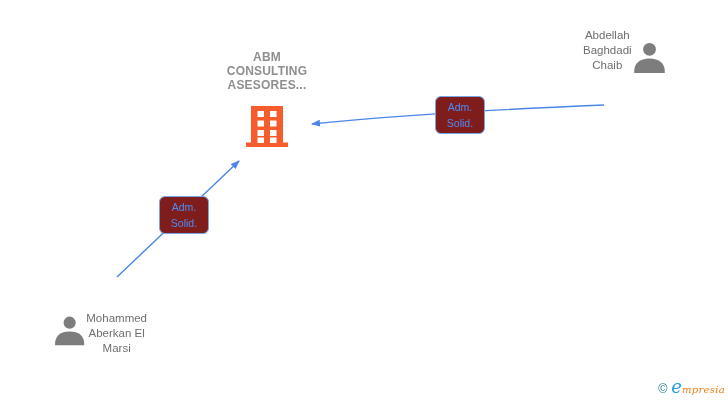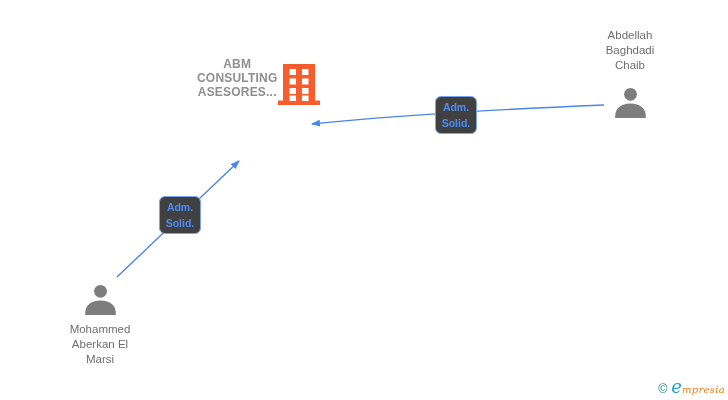--- a/index.html
+++ b/index.html
@@ -19,70 +19,70 @@
     pointer-events: none;
   }
   .pre { white-space: pre-line; }
 
   
   .company-node {
     position: absolute;
     left: 197px; top: 50px;
     width: 140px;
     display: flex;
+    flex-direction: column;
     align-items: center;
     cursor: pointer;
   }
   .company-name {
     font-size: 12px;
     font-weight: bold;
     line-height: 14px;
     color: #8f8f8f;
     text-align: center;
     letter-spacing: 0.2px;
   }
   .building-icon { width: 44px; height: 44px; margin-top: 12px; }
 
   
   .person-node {
     position: absolute;
     width: 94px;
     display: flex;
-    flex-direction: column;
+    flex-direction: row;
     align-items: center;
     cursor: pointer;
   }
   .person-node.abdellah { left: 583px; top: 28px; }
-  .person-node.mohammed { left: 53px;  top: 284px; }
+  .person-node.mohammed { left: 53px;  top: 304px; }
   .person-name {
     font-size: 11.5px;
     line-height: 15px;
     color: #6e6e6e;
     text-align: center;
   }
   .person-icon { width: 35px; height: 31px; }
   .person-node.abdellah .person-icon { margin-top: 14px; }
   .person-node.mohammed .person-name { margin-top: 7px; }
 
   
   .edge-label {
     position: absolute;
-    width: 42px;
+    width: 50px;
     height: 38px;
-    background: #404040;
+    background: #7f1d1d;
     border: 1.5px solid #79a7ec;
     border-radius: 6px;
     color: #4c8bf5;
     font-size: 10.5px;
     line-height: 16px;
     text-align: center;
     display: flex;
     align-items: center;
     justify-content: center;
-    font-weight: bold;
   }
   .edge-label.label-1 { left: 435px; top: 96px; }
   .edge-label.label-2 { left: 159px; top: 196px; }
 
   
   .brand-logo {
     position: absolute;
     right: 3px;
     bottom: 4px;
     display: flex;

